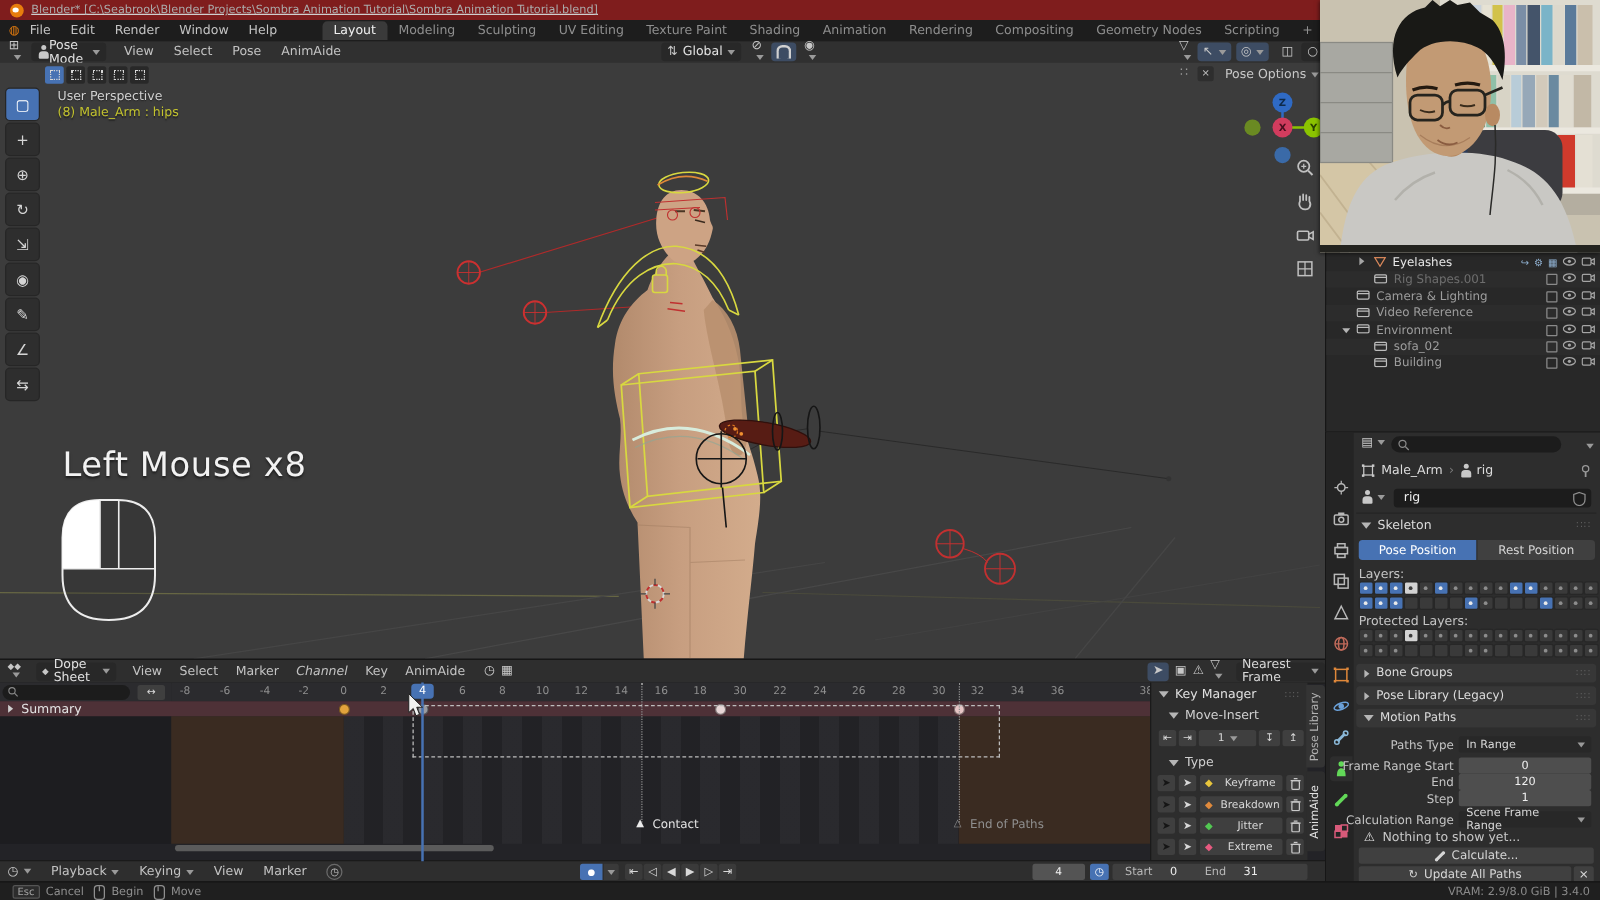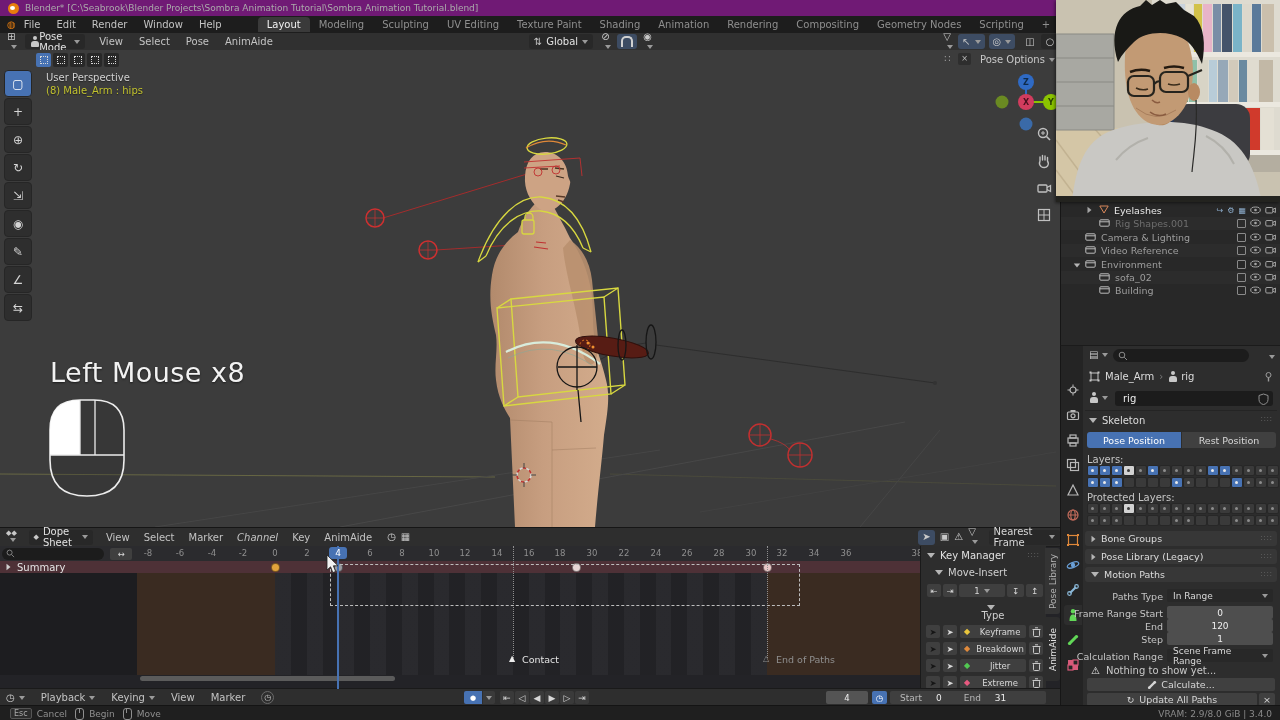--- a/index.html
+++ b/index.html
@@ -4,21 +4,21 @@
 <style>
   html,body{margin:0;padding:0;background:#111;}
   #stage{position:relative;width:1280px;height:720px;background:#1d1d1d;overflow:hidden;
          font-family:"DejaVu Sans",sans-serif;color:#cfcfcf;font-size:10px;-webkit-font-smoothing:antialiased;}
   .abs{position:absolute;}
   .row{display:flex;align-items:center;}
   .chev{display:inline-block;width:0;height:0;border-left:3px solid transparent;border-right:3px solid transparent;border-top:4px solid #9a9a9a;margin-left:4px;vertical-align:middle;}
   .tri-r{display:inline-block;width:0;height:0;border-top:4px solid transparent;border-bottom:4px solid transparent;border-left:5px solid #cfcfcf;}
   .tri-d{display:inline-block;width:0;height:0;border-left:4px solid transparent;border-right:4px solid transparent;border-top:5px solid #b5b5b5;}
   
-  .titlebar{left:0;top:0;width:1088px;height:16px;background:#701a75;display:flex;align-items:center;}
+  .titlebar{left:0;top:0;width:1088px;height:16px;background:#7f1d1d;display:flex;align-items:center;text-decoration:underline;}
   .blogo{width:11px;height:11px;border-radius:50%;background:#e87d0d;margin:0 6px 0 8px;position:relative;}
   .blogo:after{content:"";position:absolute;left:2px;top:3px;width:5px;height:4px;border-radius:50%;background:#fff;}
   .title-text{color:#ababab;font-size:9px;}
   .topbar{left:0;top:16px;width:1280px;height:17px;background:#1d1d1d;display:flex;align-items:center;border-bottom:1px solid #141414;}
   .menu-item{color:#c3c3c3;font-size:10px;padding:0 8px;cursor:default;}
   .ws-tabs{display:flex;margin-left:28px;}
   .ws-tab{color:#8f8f8f;font-size:10px;padding:2px 9px;border-radius:4px 4px 0 0;}
   .ws-tab.active{background:#3a3a3a;color:#f0f0f0;}
   
   .vph{left:0;top:33px;width:1060px;height:17px;background:#303030;display:flex;align-items:center;border-bottom:1px solid #202020;}
@@ -945,21 +945,21 @@
       <div class="row" style="margin:6px 0 0 6px;gap:2px;">
         <span class="kmbtn" style="width:14px;height:13px;">⇤</span>
         <span class="kmbtn" style="width:14px;height:13px;">⇥</span>
         <span class="kmbtn" style="width:46px;height:13px;">
             <span>1</span>
             <span class="chev"></span>
           </span>
         <span class="kmbtn" style="width:17px;height:13px;">↧</span>
         <span class="kmbtn" style="width:17px;height:13px;">↥</span>
       </div>
-      <div class="row" style="margin:8px 0 0 14px;flex-direction:column;">
+      <div class="row" style="margin:8px 0 0 14px;">
           <span class="tri-d"></span>
           <span style="margin-left:5px;color:#d0d0d0;">Type</span>
         </div>
       <div id="km-types">
           <div class="row" style="margin: 4px 0px 0px 5px; gap: 3px;">
             <span class="kmbtn" style="width: 14px; height: 13px; color: rgb(21, 21, 21);">➤</span>
             <span class="kmbtn" style="width: 14px; height: 13px;">➤</span>
             <span class="kmbtn" style="width: 66px; height: 13px; justify-content: flex-start;">
               <span style="color: rgb(232, 197, 60); font-size: 8px; margin: 0px 4px;">◆</span>
               <span style="margin: 0px auto;">Keyframe</span>

